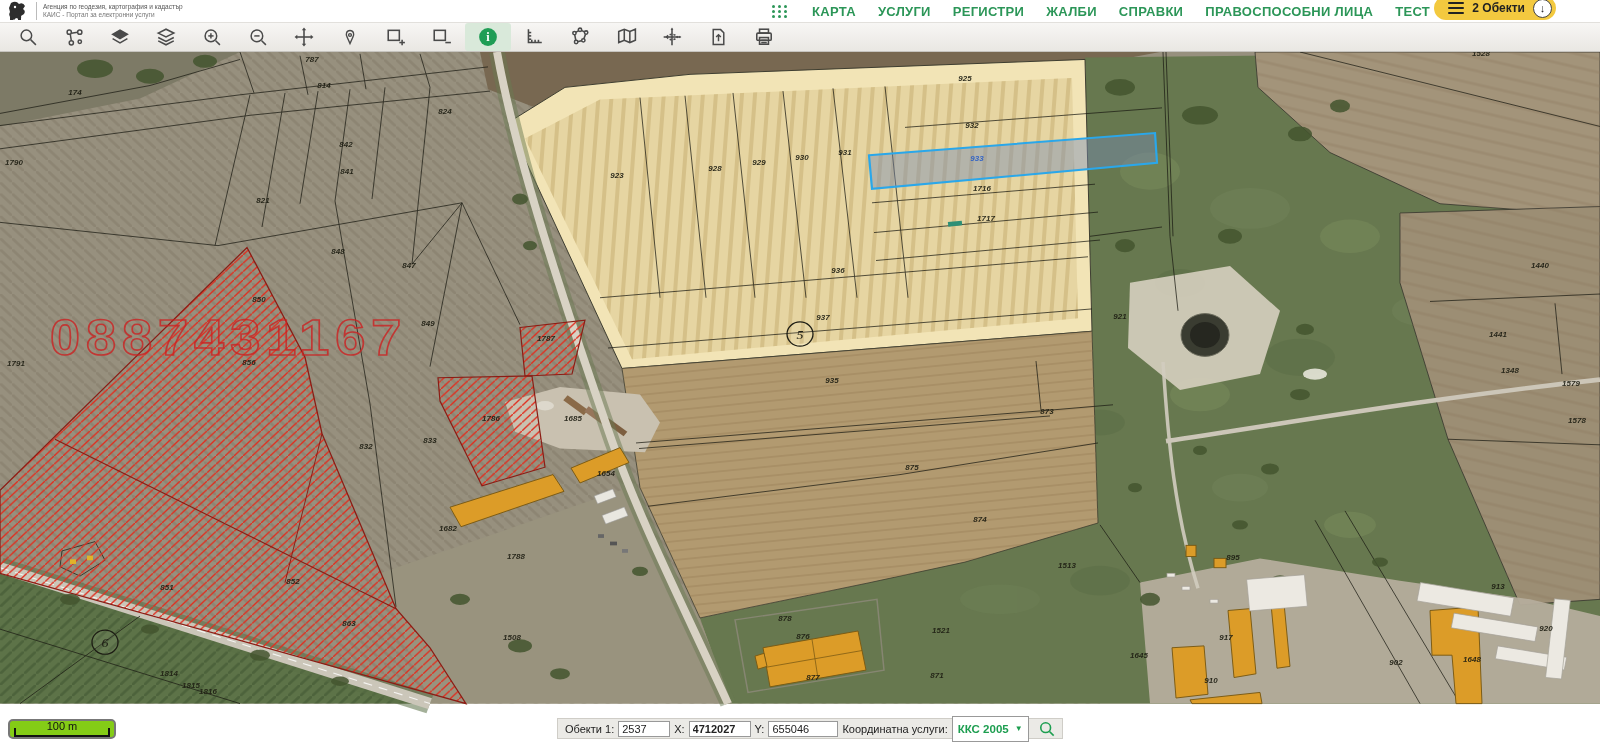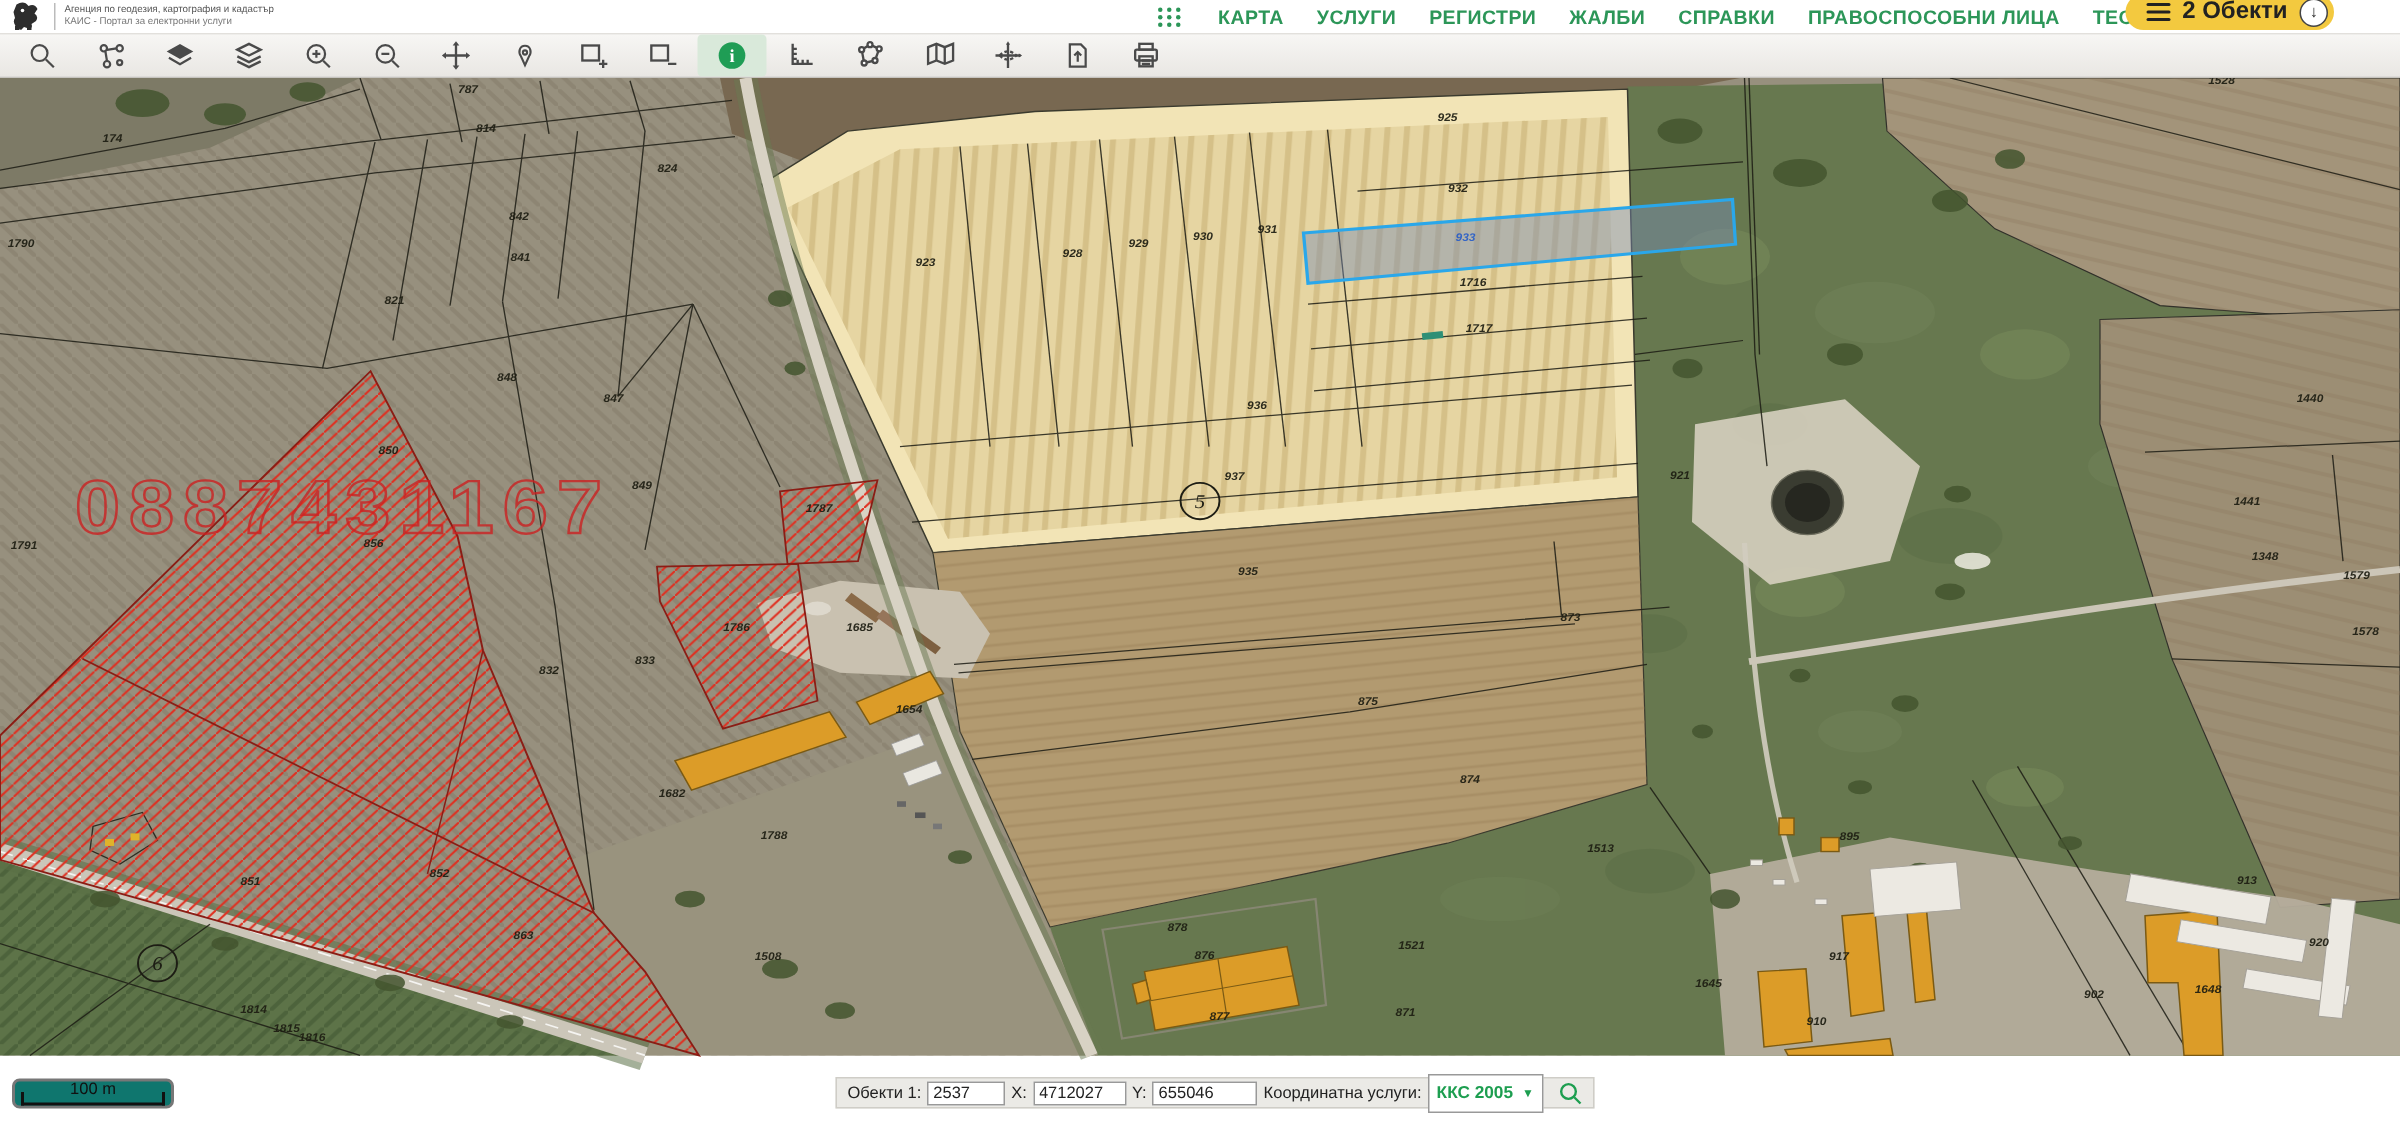--- a/index.html
+++ b/index.html
@@ -14,41 +14,41 @@
   .logo-text { display:flex; flex-direction:column; justify-content:center; line-height:1.25; }
   .logo-text .l1 { font-size:6.5px; color:#555; }
   .logo-text .l2 { font-size:6.5px; color:#777; }
   .nav { position:absolute; right:170px; top:0; height:22px; display:flex; align-items:center; gap:22px; }
   .nav .grid-icon { display:grid; grid-template-columns:repeat(3,4px); grid-gap:2px; margin-right:2px; cursor:pointer; }
   .nav .grid-icon i { width:3px; height:3px; border-radius:50%; background:#2c9658; }
   .nav a { font-size:13px; font-weight:bold; letter-spacing:.3px; color:#2c9658; text-decoration:none; text-transform:uppercase; cursor:pointer; white-space:nowrap; }
   .objects-pill { position:absolute; right:44px; top:-4px; height:24px; background:#f3c93f; border-radius:14px; display:flex; align-items:center; padding:0 4px 0 14px; gap:8px; cursor:pointer; z-index:31; }
   .objects-pill .burger { display:flex; flex-direction:column; gap:3px; }
   .objects-pill .burger i { display:block; width:16px; height:2px; background:#222; border-radius:1px; }
-  .objects-pill .obj-label { font-size:16px; font-weight:bold; color:#222; white-space:nowrap; }
+  .objects-pill .obj-label { font-size:12px; font-weight:bold; color:#222; white-space:nowrap; }
   .objects-pill .circle-dl { width:19px; height:19px; background:#fff; border:1.5px solid #444; border-radius:50%; display:flex; align-items:center; justify-content:center; font-size:11px; color:#222; font-weight:bold; }
 
   
   .toolbar { position:absolute; top:22px; left:0; width:1600px; height:30px; background:linear-gradient(#f7f6f4,#e9e7e3); border-top:1px solid #e2e0dc; border-bottom:1px solid #c6c4bf; z-index:30; display:flex; align-items:center; padding-left:5px; }
   .tool { width:46px; height:28px; display:flex; align-items:center; justify-content:center; cursor:pointer; }
   .tool svg { stroke:#4a4a4a; fill:none; stroke-width:1.4; }
   .tool.active { background:#d9e9da; border-radius:3px; }
 
   
   .map-area { position:absolute; top:52px; left:0; width:1600px; height:700px; z-index:1; cursor:crosshair; }
   .coord-readout { position:absolute; top:8px; right:52px; font-size:10.5px; color:#1d1d16; z-index:5; text-align:right; }
 
   
-  .scalebar { position:absolute; left:8px; bottom:13px; width:108px; height:20px; background:#0f766e; border:2px solid #777; border-radius:5px; z-index:20; display:flex; align-items:flex-end; justify-content:center; }
+  .scalebar { position:absolute; left:8px; bottom:13px; width:108px; height:20px; background:#84cc16; border:2px solid #777; border-radius:5px; z-index:20; display:flex; align-items:flex-end; justify-content:center; }
   .scalebar .inner { width:92%; border-bottom:2px solid #111; border-left:2px solid #111; border-right:2px solid #111; height:9px; display:flex; align-items:flex-end; justify-content:center; }
   .scalebar .txt { font-size:11px; color:#111; transform:translateY(-3px); }
   .statusbar { position:absolute; left:557px; bottom:13px; height:21px; background:rgba(233,232,228,.93); z-index:20; display:flex; align-items:center; gap:4px; padding:0 7px; border:1px solid #cfcdc7; }
   .statusbar label { font-size:11px; color:#222; white-space:nowrap; }
   .statusbar input { height:16px; border:1px solid #999; background:#fff; font-size:11px; font-family:"Liberation Sans",sans-serif; color:#222; padding:0 3px; }
-  .in-scale { width:52px; } .in-x { width:62px; } .in-y { width:70px; }
+  .in-scale { width:52px; } .in-x { width:62px;font-weight:bold; } .in-y { width:70px; }
   .crs-box { height:17px; background:#fff; border:1px solid #999; display:flex; align-items:center; gap:6px; padding:12px 5px; cursor:pointer; }
   .crs-box .crs-val { font-size:11.5px; font-weight:bold; color:#1d9e50; white-space:nowrap; }
   .crs-box .crs-arrow { font-size:8px; color:#1d9e50; }
   .status-search { margin-left:6px; cursor:pointer; display:flex; align-items:center; }
 </style>
 </head>
 <body>
 
 <div class="app">
 

